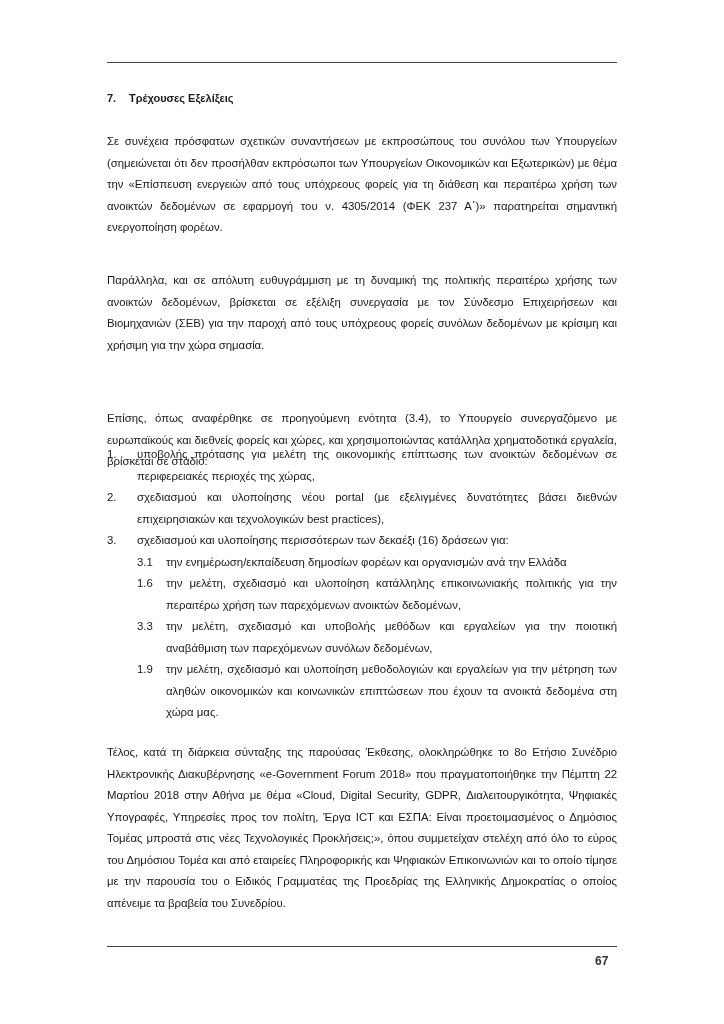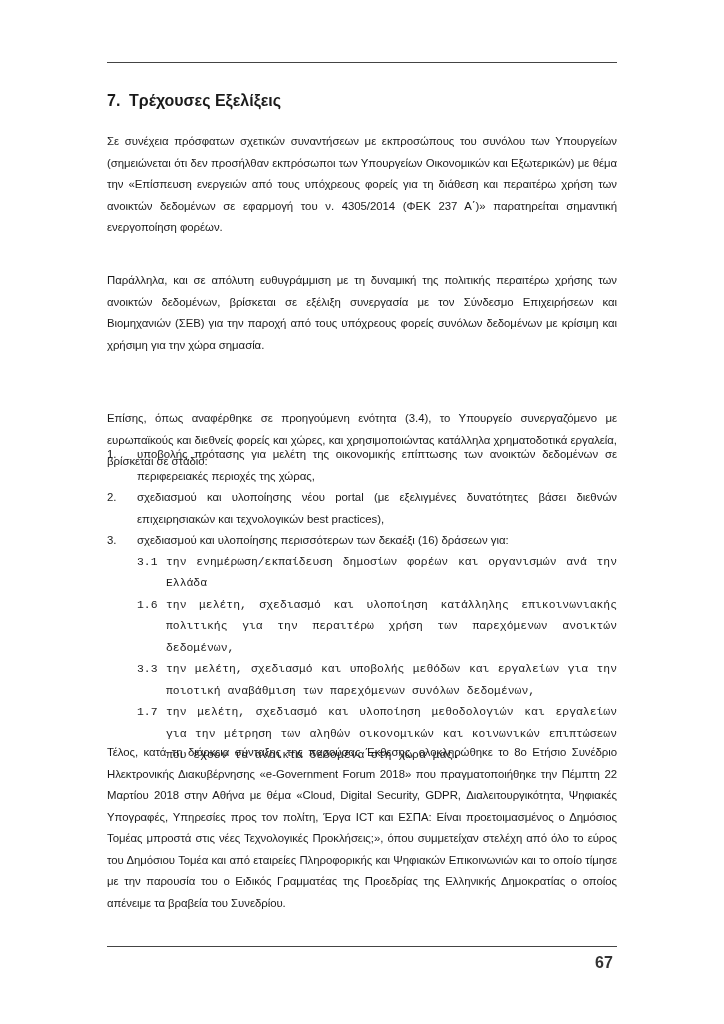--- a/index.html
+++ b/index.html
@@ -1,34 +1,34 @@
 <!DOCTYPE html>
 <html><head>
 <meta charset="utf-8">
 <style>
   html, body { margin: 0; padding: 0; background: #ffffff; }
   body { width: 724px; height: 1024px; position: relative; overflow: hidden;
          font-family: "Liberation Sans", "DejaVu Sans", sans-serif; color: #1a1a1a; }
   .rule { position: absolute; left: 107px; width: 510px; height: 0; border-top: 1.5px solid #444; }
   .rule.top { top: 62px; }
   .rule.bottom { top: 946px; }
-  .heading { position: absolute; left: 107px; top: 92px; font-size: 16px; font-weight: bold; color: #1a1a1a; }
+  .heading { position: absolute; left: 107px; top: 92px; font-size: 11px; font-weight: bold; color: #1a1a1a; }
   .heading .num { display: inline-block; width: 22px; }
   .body { position: absolute; left: 107px; width: 510px; font-size: 11.4px; line-height: 21.5px; text-align: justify; letter-spacing: -0.05px; }
   .p1 { top: 131px; }
   .p2 { top: 270px; }
   .p3 { top: 362px; margin-top: 46px; }
   .list { position: absolute; left: 107px; top: 444px; width: 510px; font-size: 11.4px; line-height: 21.5px; margin: 0; padding: 0; list-style: none; }
   .list li { position: relative; padding-left: 30px; text-align: justify; margin: 0; }
   .list li .marker { position: absolute; left: 0; top: 0; }
   .sub { margin: 0; padding: 0; list-style: none; }
-  .sub li { padding-left: 29px; font-family: Liberation Mono, monospace; }
+  .sub li { padding-left: 29px; }
   .sub li .marker { left: 0; }
   .p4 { top: 742px; }
-  .pagenum { position: absolute; left: 595px; top: 954px; font-size: 16px; font-weight: bold; color: #333; }
+  .pagenum { position: absolute; left: 595px; top: 954px; font-size: 12px; font-weight: bold; color: #333; }
 </style>
 </head>
 <body>
 
 <div class="rule top"></div>
 
 <div class="heading">
   <span class="num">7.</span><span>Τρέχουσες Εξελίξεις</span>
 </div>
 
@@ -55,21 +55,21 @@
       </li>
       <li>
         <span class="marker">1.6</span>
         <span>την μελέτη, σχεδιασμό και υλοποίηση κατάλληλης επικοινωνιακής πολιτικής για την περαιτέρω χρήση των παρεχόμενων ανοικτών δεδομένων,</span>
       </li>
       <li>
         <span class="marker">3.3</span>
         <span>την μελέτη, σχεδιασμό και υποβολής μεθόδων και εργαλείων για την ποιοτική αναβάθμιση των παρεχόμενων συνόλων δεδομένων,</span>
       </li>
       <li>
-        <span class="marker">1.7</span>
+        <span class="marker">1.9</span>
         <span>την μελέτη, σχεδιασμό και υλοποίηση μεθοδολογιών και εργαλείων για την μέτρηση των αληθών οικονομικών και κοινωνικών επιπτώσεων που έχουν τα ανοικτά δεδομένα στη χώρα μας.</span>
       </li>
     </ul>
   </li>
 </ul>
 
 <div class="body p4">Τέλος, κατά τη διάρκεια σύνταξης της παρούσας Έκθεσης, ολοκληρώθηκε το 8ο Ετήσιο Συνέδριο Ηλεκτρονικής Διακυβέρνησης «e-Government Forum 2018» που πραγματοποιήθηκε την Πέμπτη 22 Μαρτίου 2018 στην Αθήνα με θέμα «Cloud, Digital Security, GDPR, Διαλειτουργικότητα, Ψηφιακές Υπογραφές, Υπηρεσίες προς τον πολίτη, Έργα ICT και ΕΣΠΑ: Είναι προετοιμασμένος ο Δημόσιος Τομέας μπροστά στις νέες Τεχνολογικές Προκλήσεις;», όπου συμμετείχαν στελέχη από όλο το εύρος του Δημόσιου Τομέα και από εταιρείες Πληροφορικής και Ψηφιακών Επικοινωνιών και το οποίο τίμησε με την παρουσία του ο Ειδικός Γραμματέας της Προεδρίας της Ελληνικής Δημοκρατίας ο οποίος απένειμε τα βραβεία του Συνεδρίου.</div>
 
 <div class="rule bottom"></div>
 <div class="pagenum">67</div>

